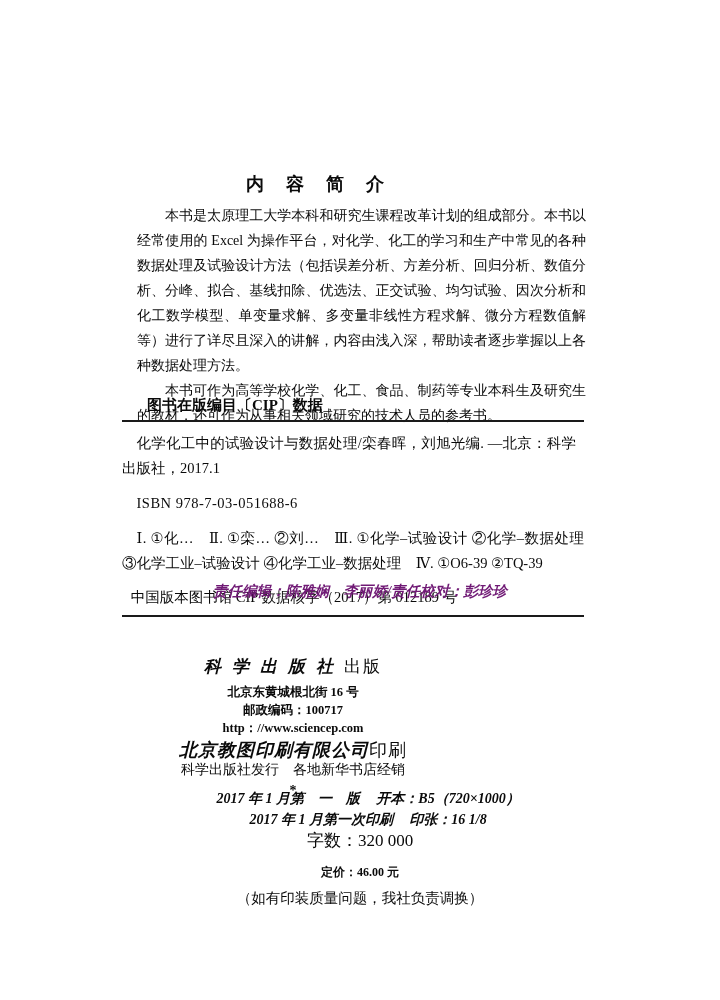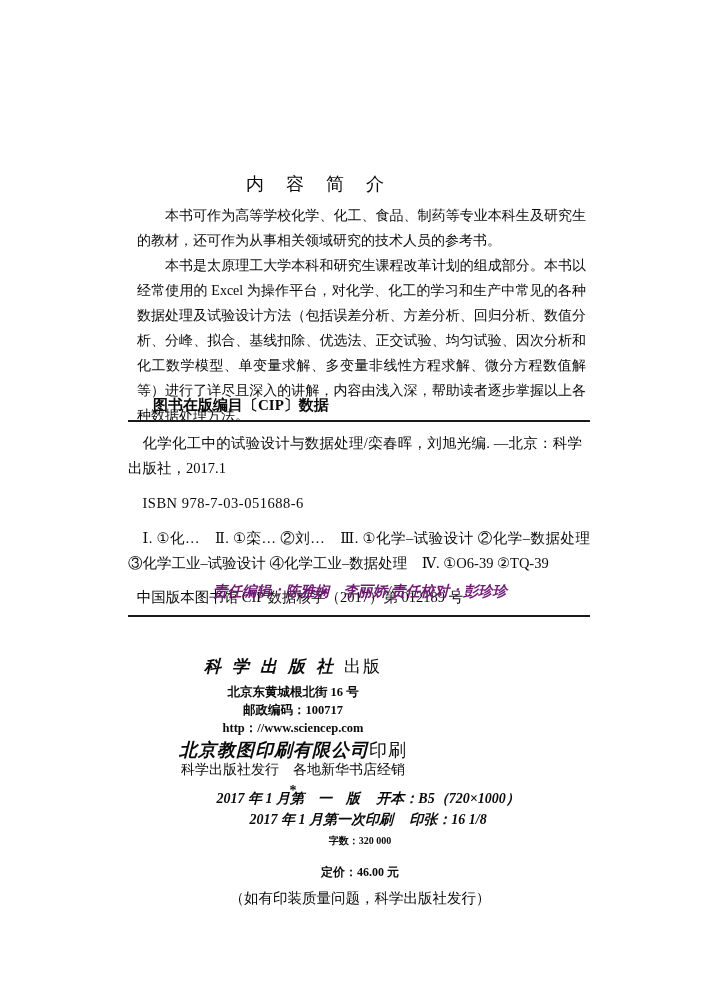--- a/index.html
+++ b/index.html
@@ -18,21 +18,21 @@
   }
   
   .title {
     position: absolute;
     top: 172px;
     left: 0;
     width: 632px;
     margin: 0;
     text-align: center;
     font-size: 18px;
-    font-weight: normal;
+    font-weight: bold;
     letter-spacing: 2px;
     color: #0a0a0a;
   }
   
   .intro {
     position: absolute;
     top: 203px;
     left: 137px;
     width: 449px;
     font-size: 14px;
@@ -41,21 +41,21 @@
     color: #0a0a0a;
   }
   .intro p {
     margin: 0;
     text-indent: 2em;
   }
   
   .cip {
     position: absolute;
     top: 396px;
-    left: 128px;
+    left: 122px;
     width: 462px;
     font-size: 14.5px;
     color: #0a0a0a;
   }
   .cip-heading {
     font-weight: bold;
     padding-left: 25px;
     font-size: 15px;
     margin-bottom: 5px;
   }
@@ -166,23 +166,23 @@
     line-height: 21px;
     font-weight: 600;
     white-space: nowrap;
   }
   .pi-left {
     display: inline-block;
     width: 176px;
   }
   .pi-right { display: inline-block; }
   .pi-words {
-    font-size: 10px;
-    line-height: 21px;
-    font-weight: 700;
+    font-size: 17px;
+    line-height: 21px;
+    font-weight: 400;
   }
   .pi-price {
     margin-top: 9px;
     font-size: 12px;
     line-height: 24px;
     font-weight: bold;
   }
   .pi-note {
     margin-top: 4px;
     font-size: 14.5px;
@@ -190,22 +190,22 @@
   }
 </style>
 </head>
 <body>
 
 <div class="page">
 
   <h1 class="title">内　容　简　介</h1>
 
   <section class="intro">
+    <p>本书是太原理工大学本科和研究生课程改革计划的组成部分。本书以经常使用的 Excel 为操作平台，对化学、化工的学习和生产中常见的各种数据处理及试验设计方法（包括误差分析、方差分析、回归分析、数值分析、分峰、拟合、基线扣除、优选法、正交试验、均匀试验、因次分析和化工数学模型、单变量求解、多变量非线性方程求解、微分方程数值解等）进行了详尽且深入的讲解，内容由浅入深，帮助读者逐步掌握以上各种数据处理方法。</p>
     <p>本书可作为高等学校化学、化工、食品、制药等专业本科生及研究生的教材，还可作为从事相关领域研究的技术人员的参考书。</p>
-    <p>本书是太原理工大学本科和研究生课程改革计划的组成部分。本书以经常使用的 Excel 为操作平台，对化学、化工的学习和生产中常见的各种数据处理及试验设计方法（包括误差分析、方差分析、回归分析、数值分析、分峰、拟合、基线扣除、优选法、正交试验、均匀试验、因次分析和化工数学模型、单变量求解、多变量非线性方程求解、微分方程数值解等）进行了详尽且深入的讲解，内容由浅入深，帮助读者逐步掌握以上各种数据处理方法。</p>
   </section>
 
   <section class="cip">
     <div class="cip-heading">图书在版编目〔CIP〕数据</div>
     <div class="rule"></div>
     <p class="cip-record">化学化工中的试验设计与数据处理/栾春晖，刘旭光编. —北京：科学出版社，2017.1</p>
     <p class="cip-isbn">ISBN 978-7-03-051688-6</p>
     <p class="cip-class">Ⅰ. ①化…　Ⅱ. ①栾… ②刘…　Ⅲ. ①化学–试验设计 ②化学–数据处理 ③化学工业–试验设计 ④化学工业–数据处理　Ⅳ. ①O6-39 ②TQ-39</p>
     <p class="cip-number">中国版本图书馆 CIP 数据核字（2017）第 012189 号</p>
     <div class="rule"></div>
@@ -233,16 +233,16 @@
     <div class="pi-table">
       <div class="pi-row">
         <span class="pi-left">2017 年 1 月第　一　版</span><span class="pi-right">开本：B5（720×1000）</span>
       </div>
       <div class="pi-row">
         <span class="pi-left">2017 年 1 月第一次印刷</span><span class="pi-right">印张：16 1/8</span>
       </div>
     </div>
     <div class="pi-words">字数：320 000</div>
     <div class="pi-price">定价：46.00 元</div>
-    <div class="pi-note">（如有印装质量问题，科学出版社发行）</div>
+    <div class="pi-note">（如有印装质量问题，我社负责调换）</div>
   </section>
 
 </div>
 
 </body></html>

